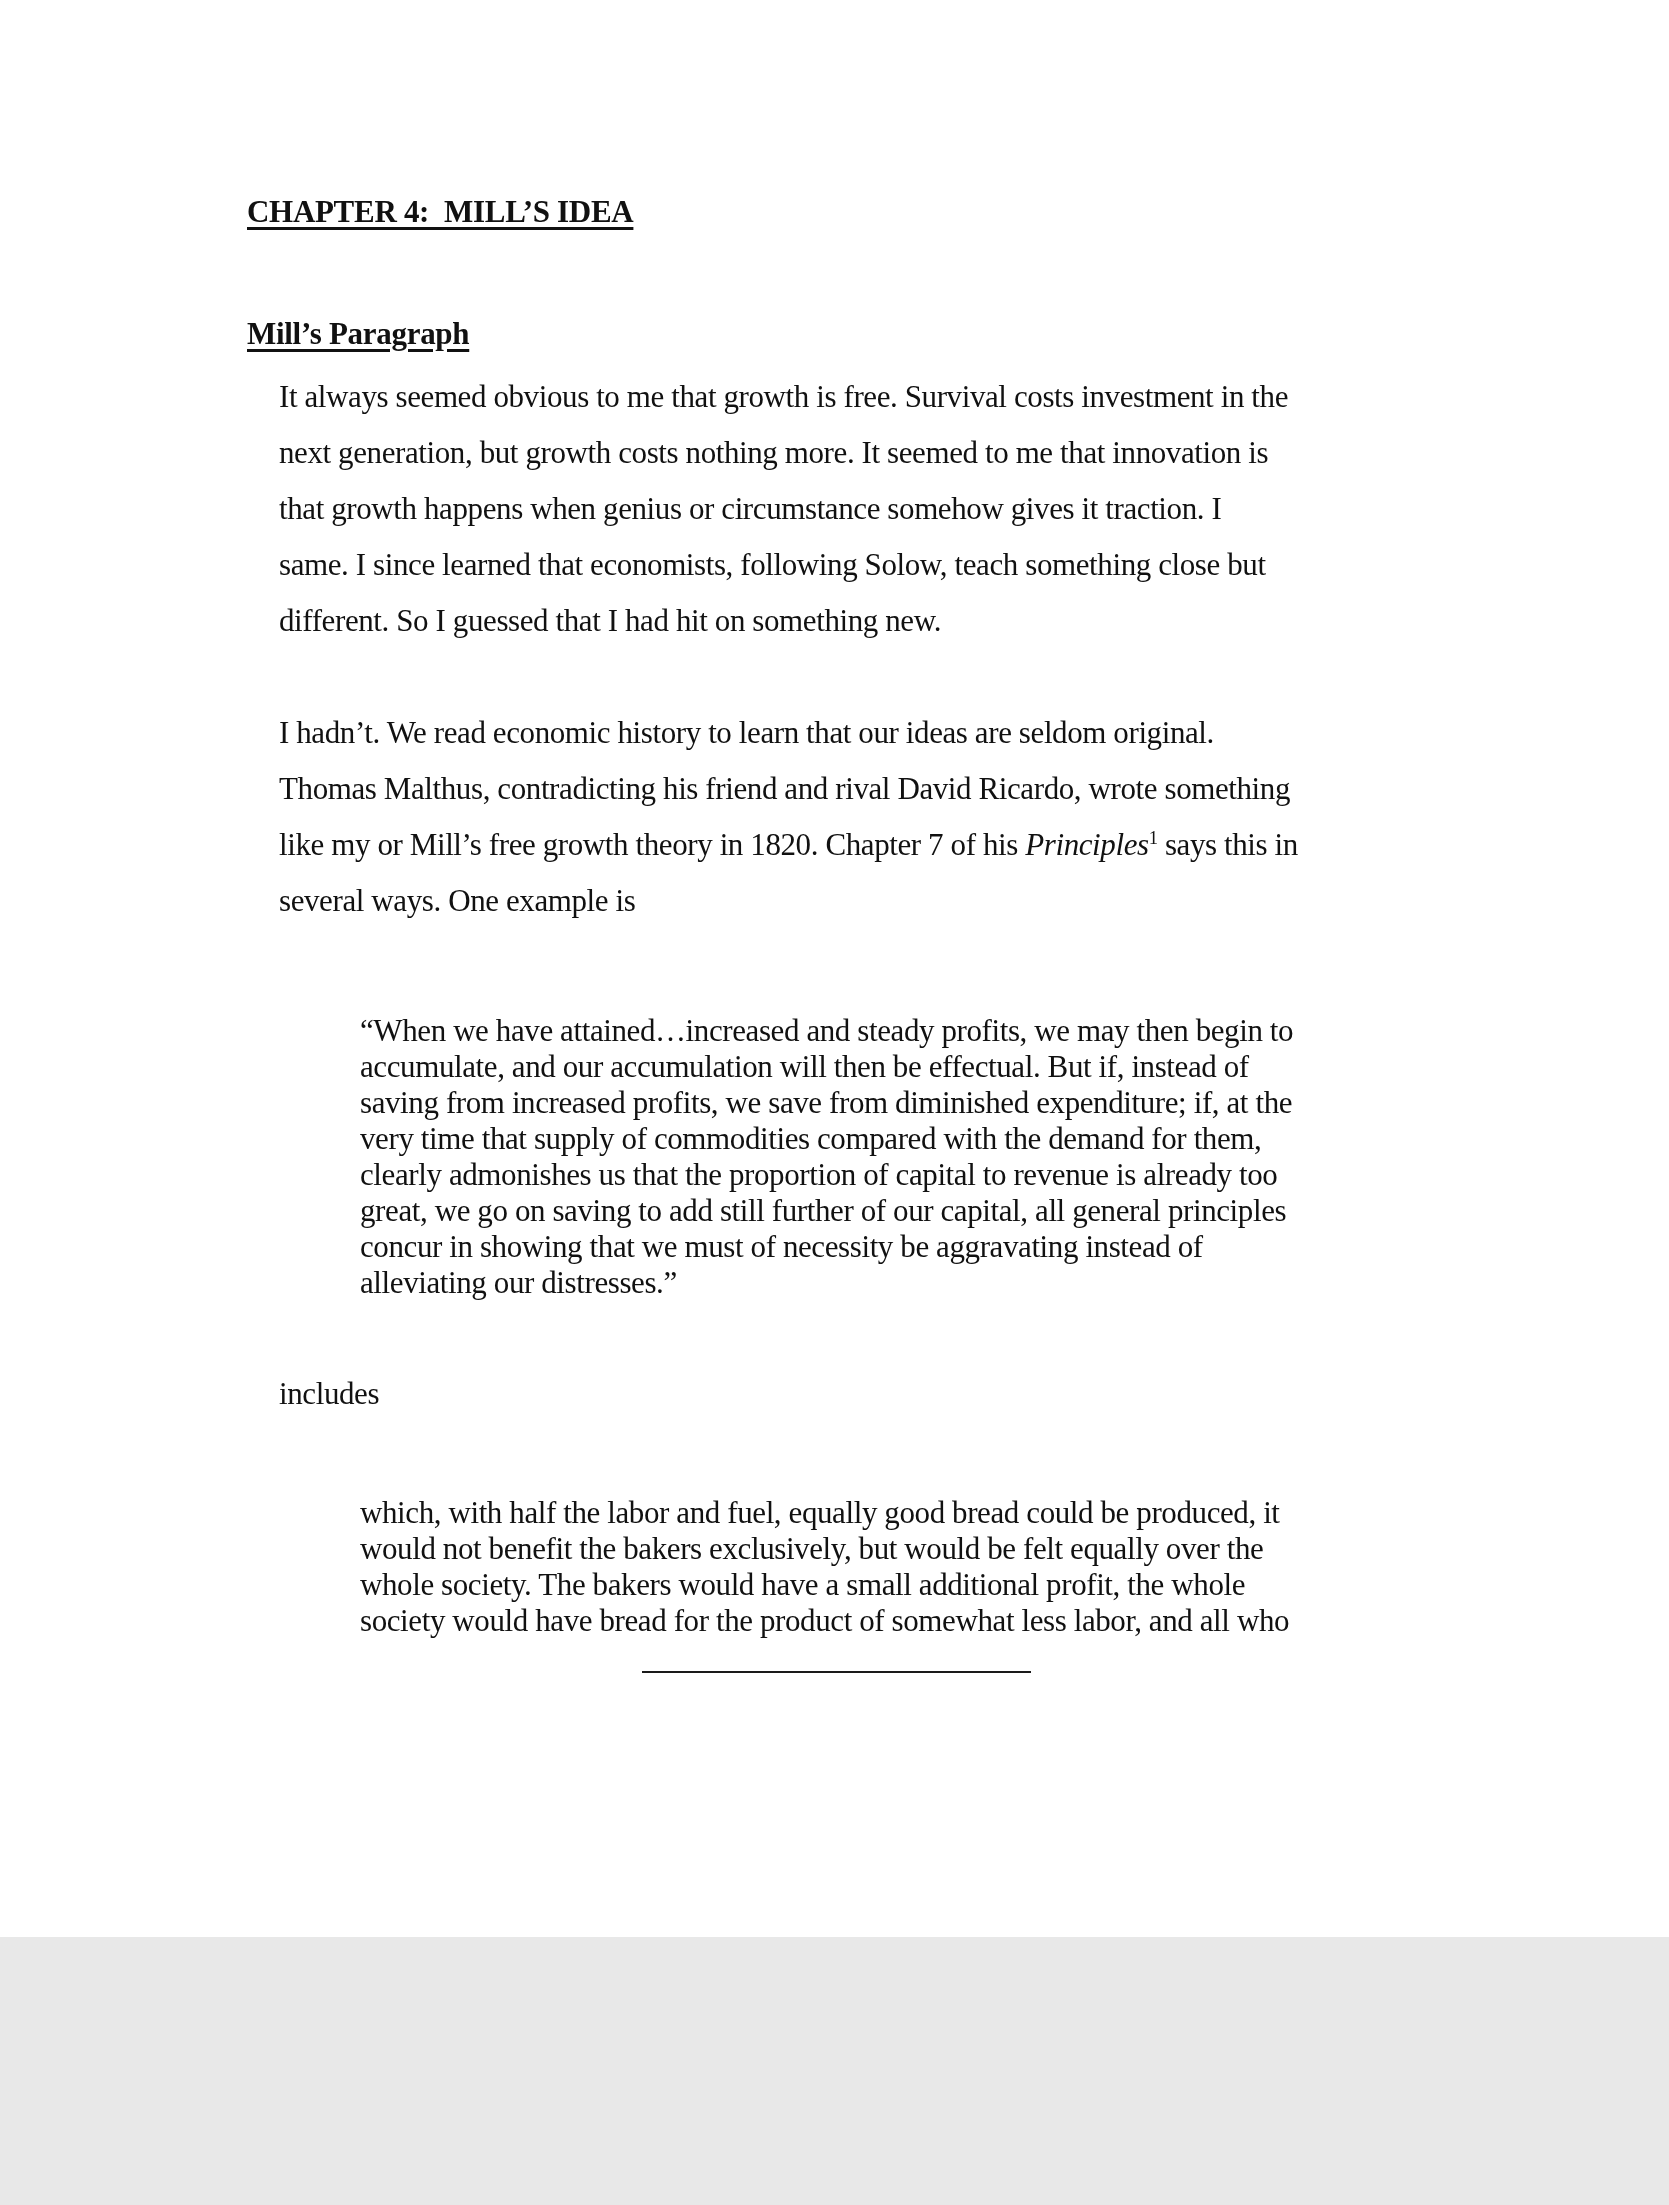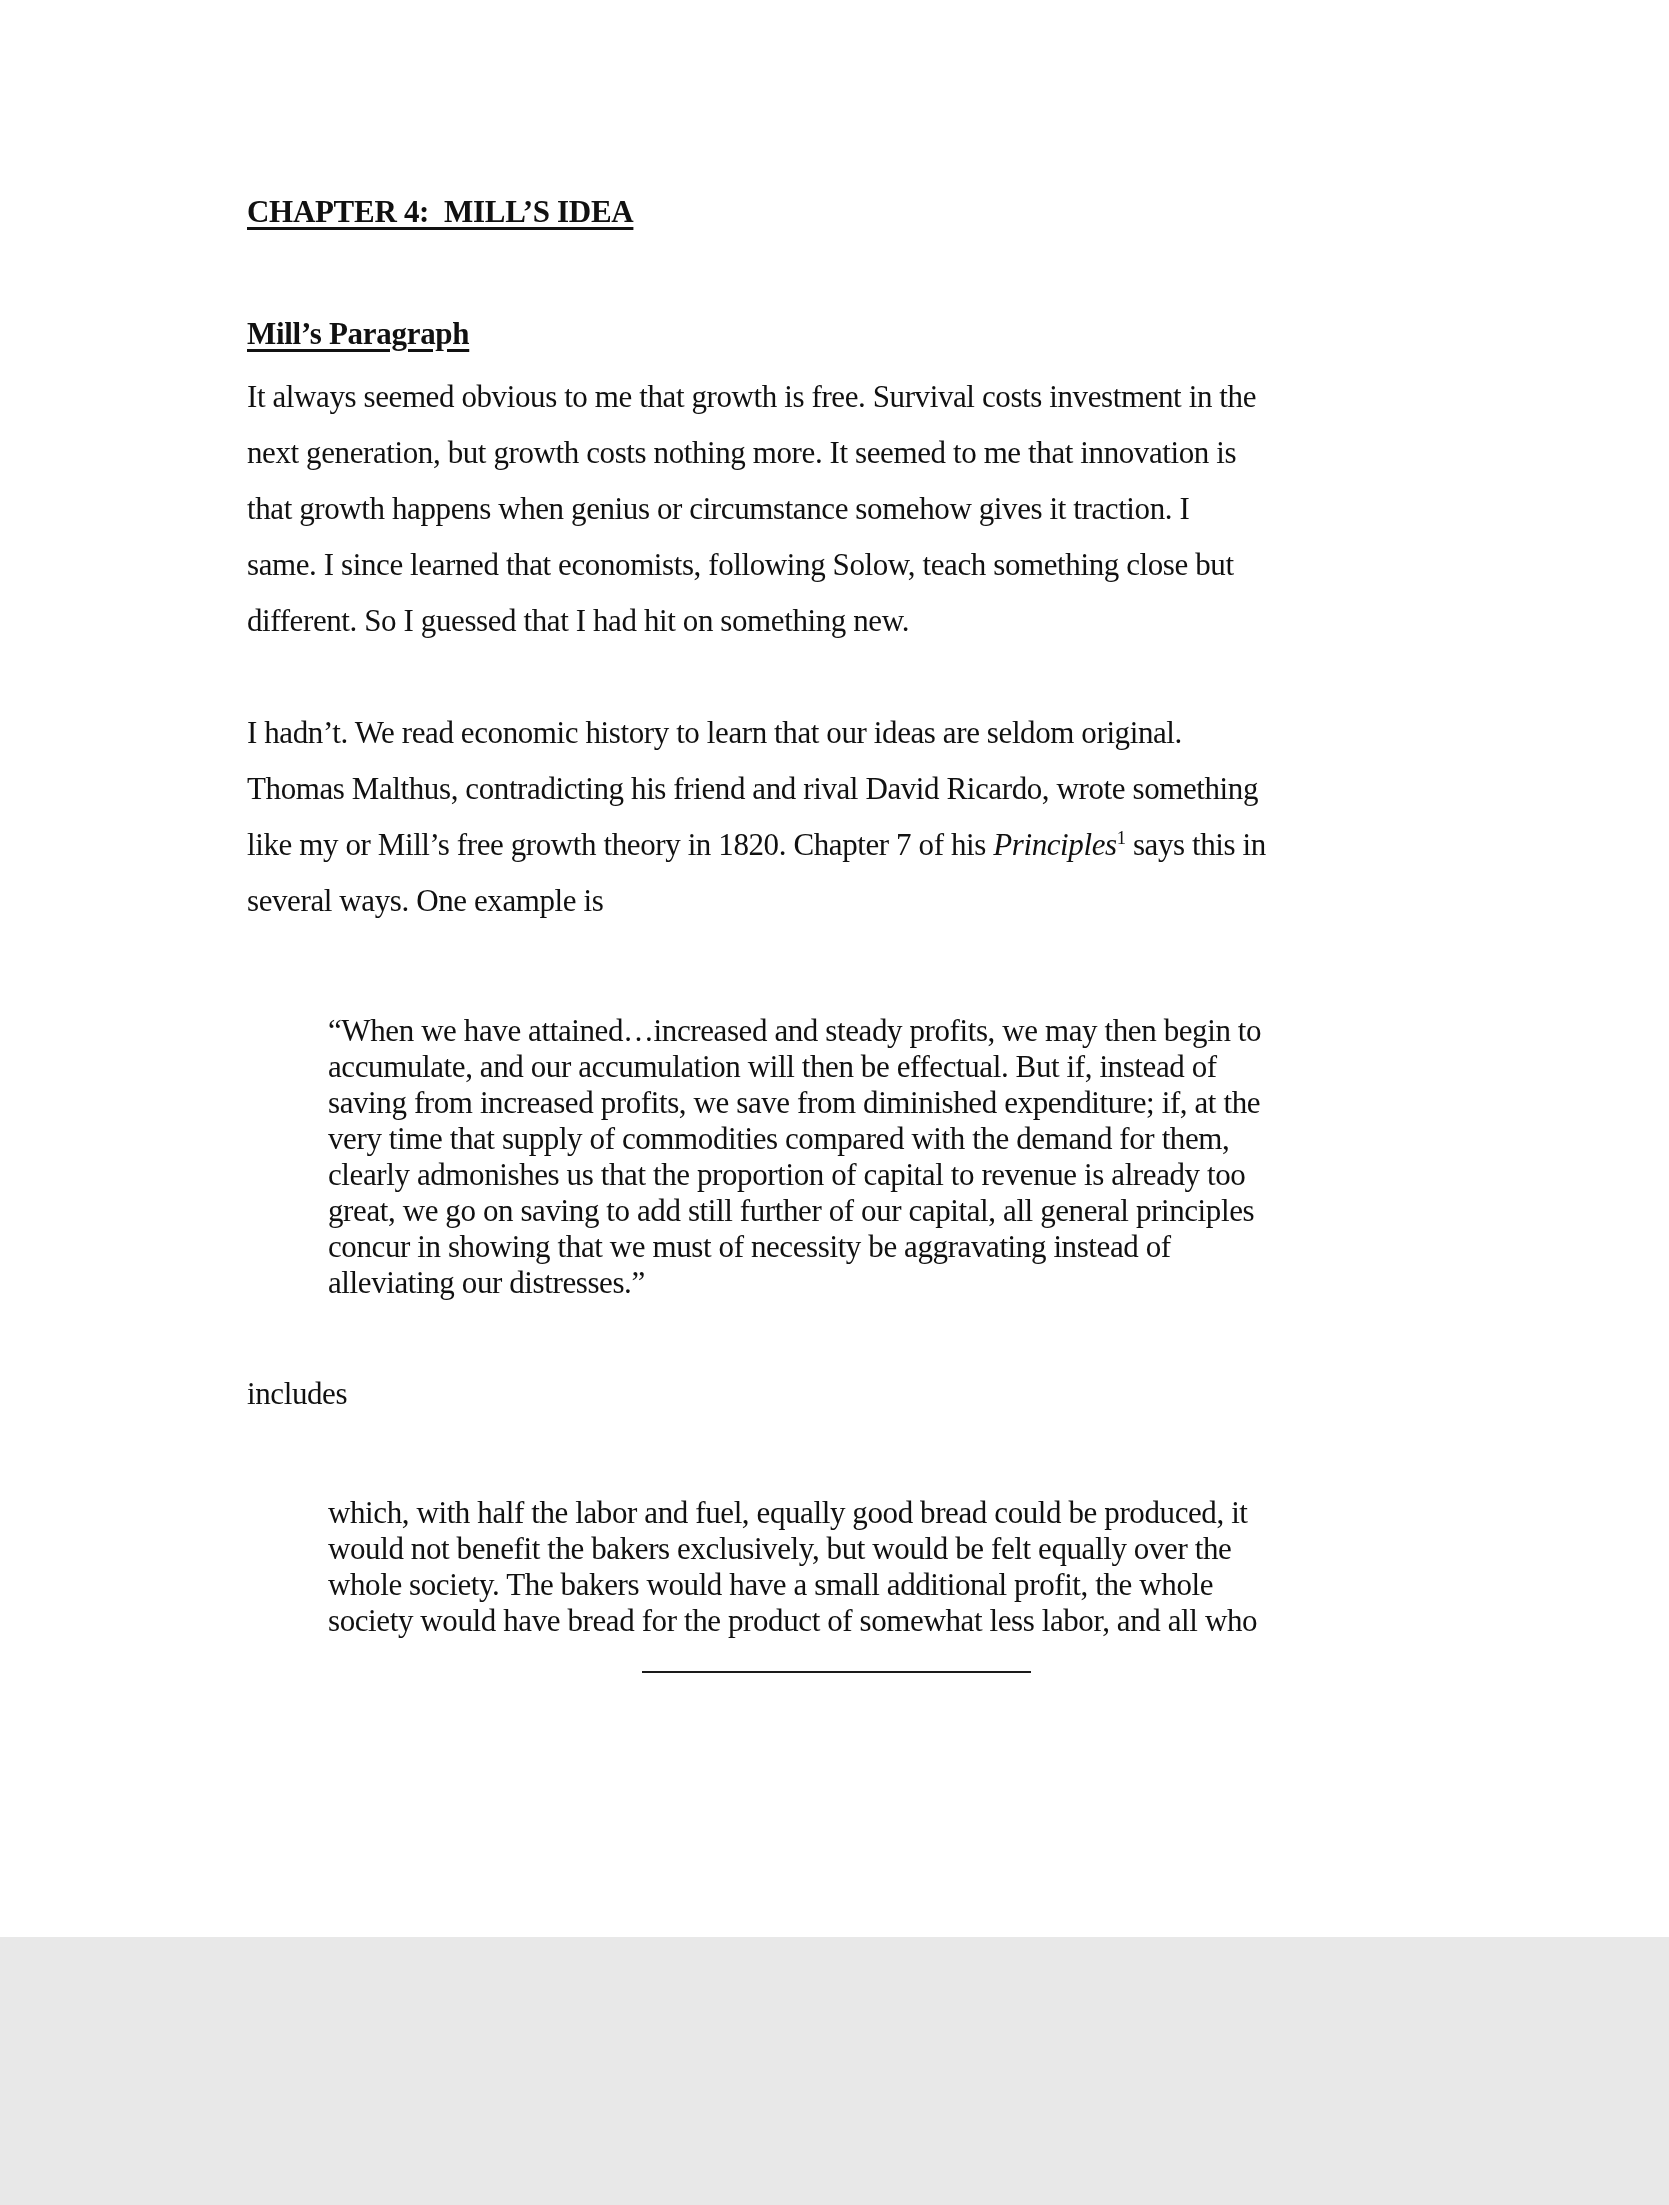--- a/index.html
+++ b/index.html
@@ -38,21 +38,21 @@
     letter-spacing: -0.3px;
   }
 
   .para {
     margin-top: 17px;
     font-size: 31px;
     line-height: 56px;
     letter-spacing: -0.4px;
   }
   .para.gap  { margin-top: 56px; }
-  .line { white-space: pre-wrap; }
+  .line { white-space: pre-wrap; margin-left: 32px; }
 
   .quote {
     margin: 84px 0 0 81px;
     font-size: 31px;
     line-height: 36px;
     letter-spacing: -0.4px;
   }
   .quote2 { margin-top: 73px; }
   .para3  { margin-top: 65px; }
 

